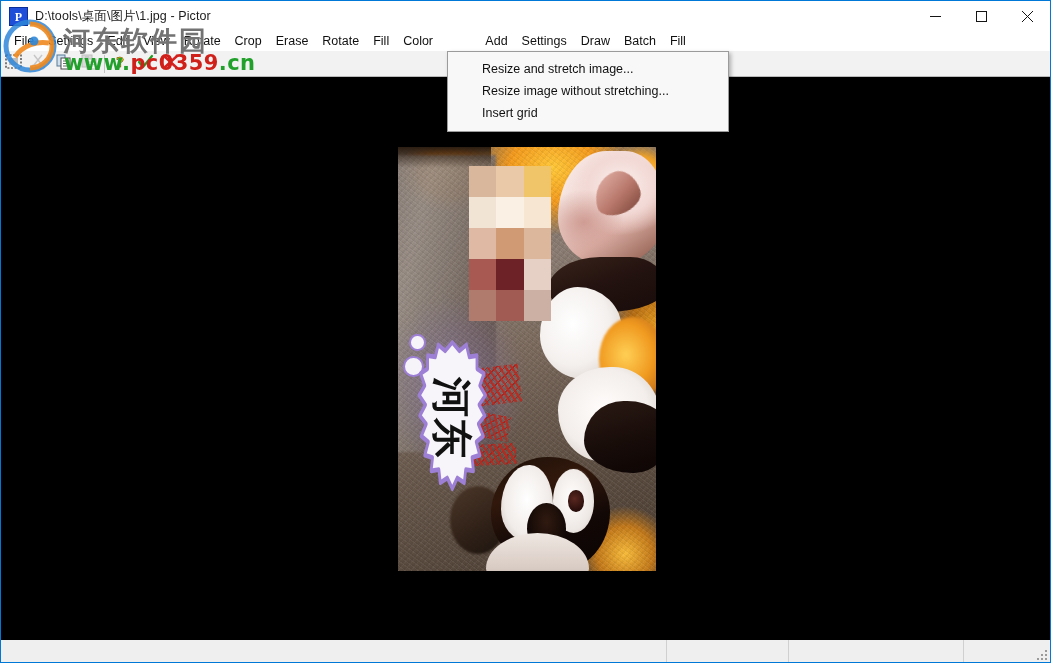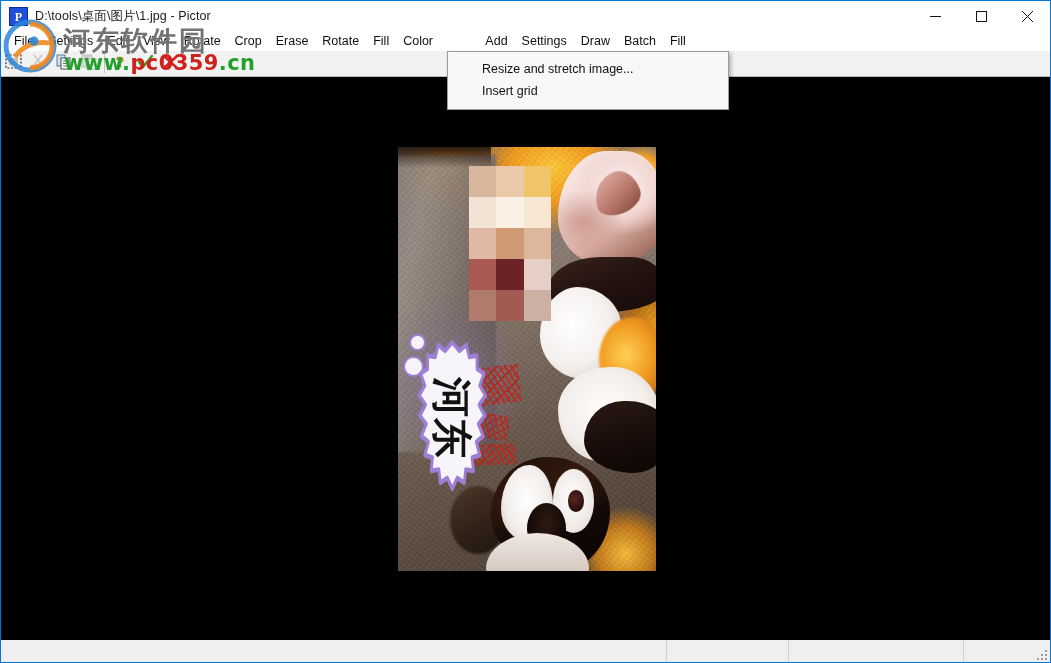--- a/index.html
+++ b/index.html
@@ -478,20 +478,21 @@
             </svg>
             <div class="bubble-text">河东</div>
           </div>
         </div>
       </div>
     </div>
   </div>
 
   <div class="dropdown">
     <div class="dd-item">Resize and stretch image...</div>
+    <div class="dd-item">Resize image without stretching...</div>
     <div class="dd-item">Insert grid</div>
   </div>
 
   <div class="statusbar">
     <div class="sb-panel sb-p1"></div>
     <div class="sb-panel sb-p2"></div>
     <div class="sb-panel sb-p3"></div>
     <div class="sb-panel sb-p4">
       <span></span>
       <span class="grip">

